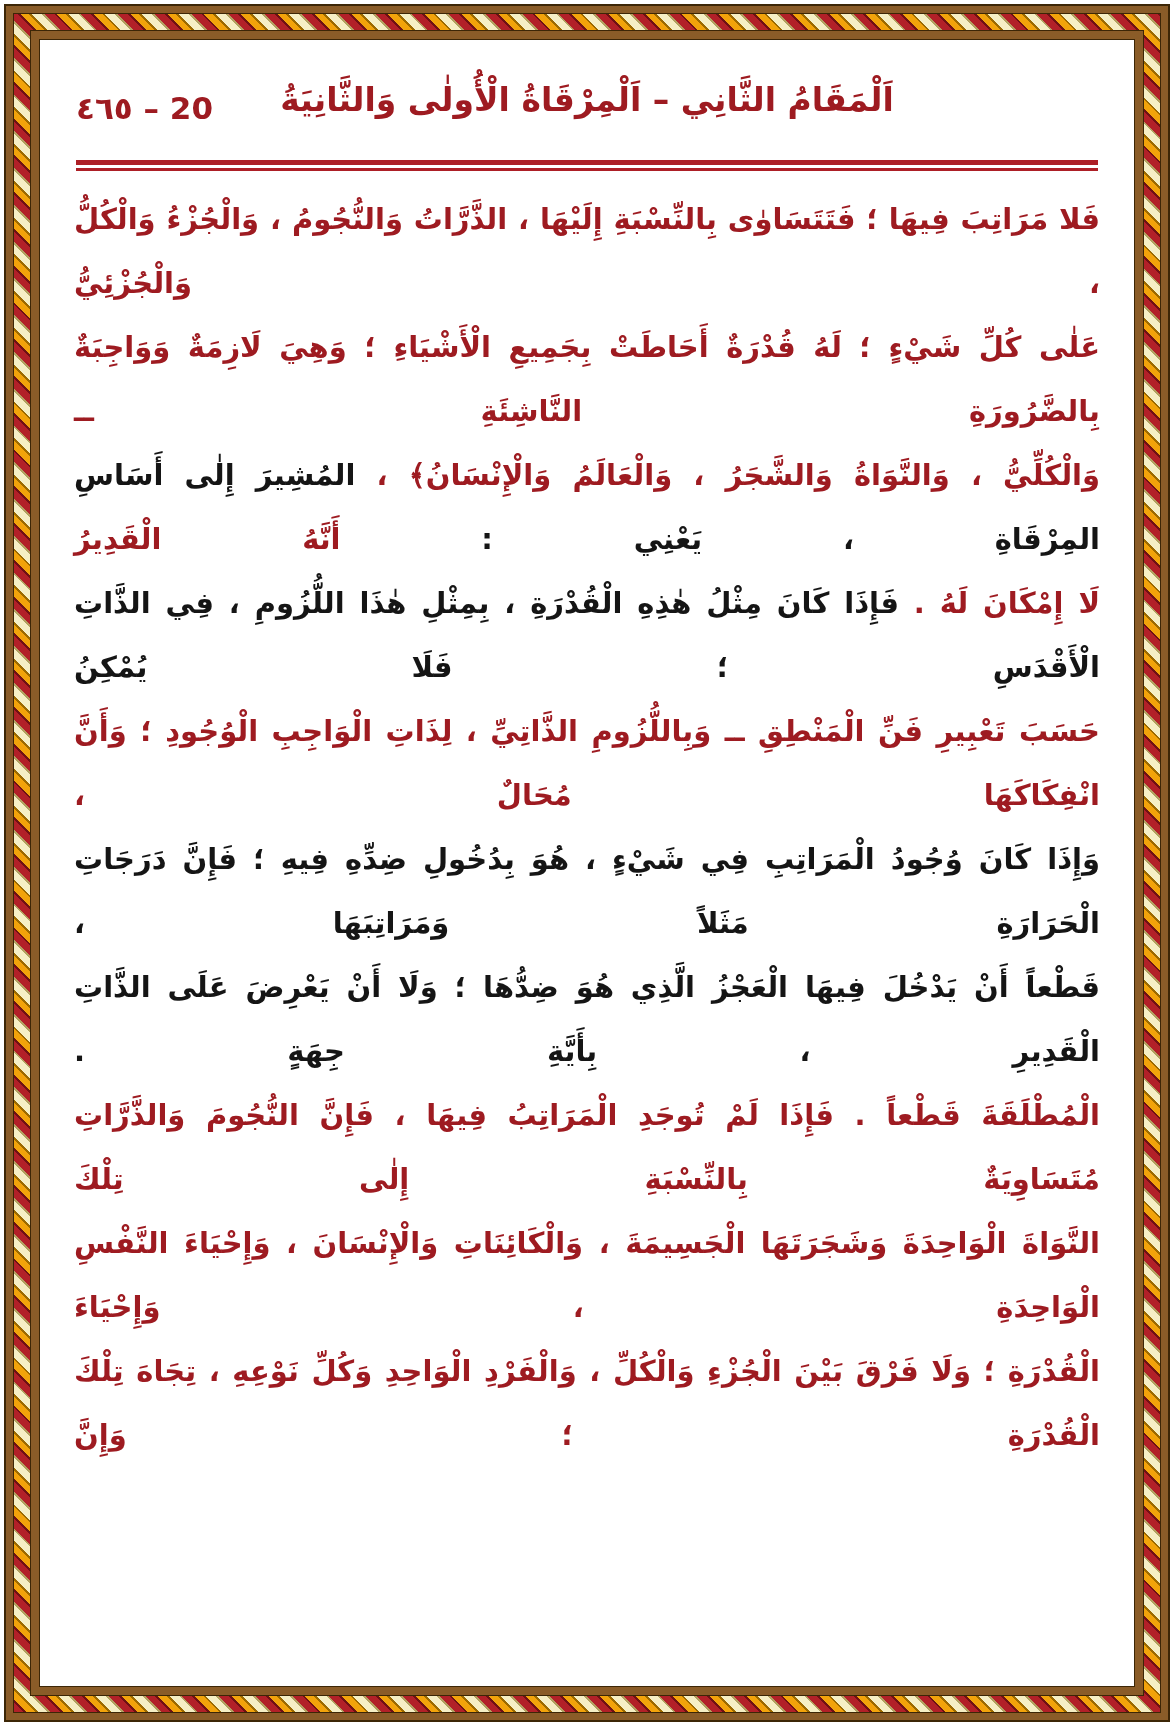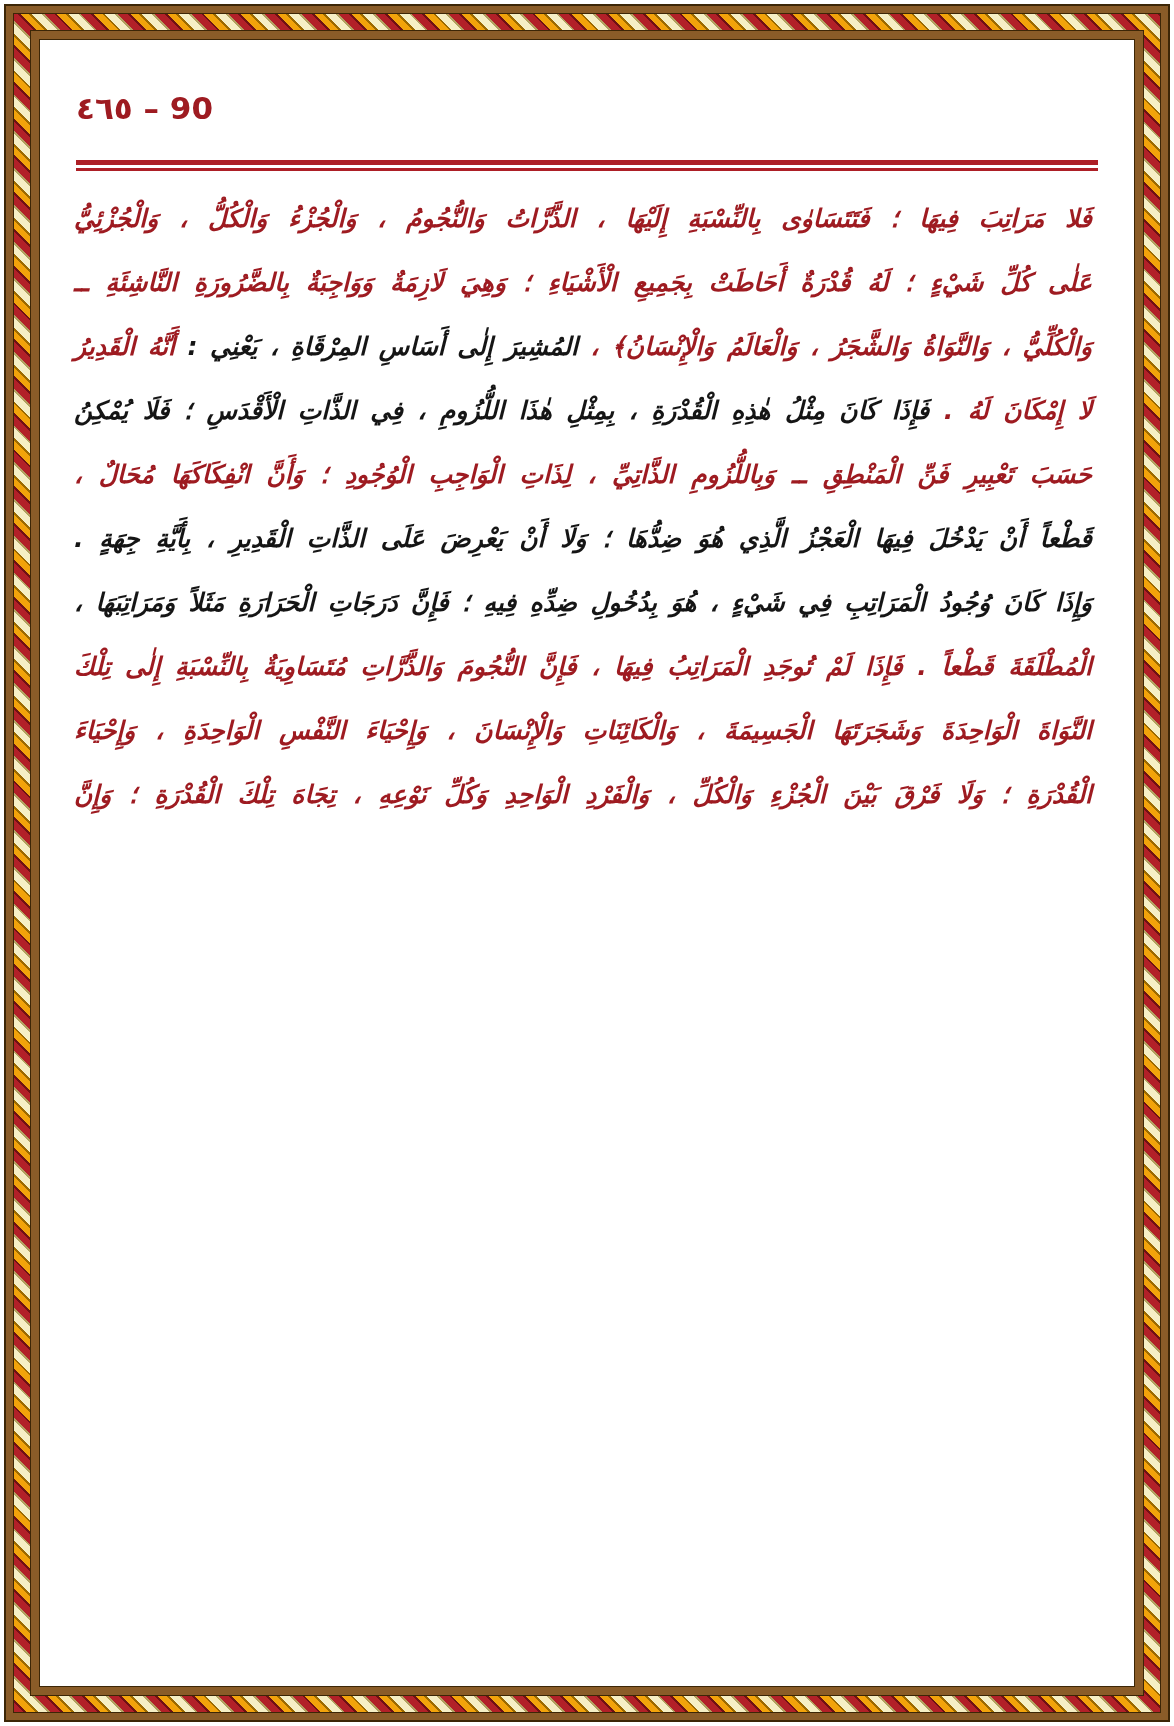--- a/index.html
+++ b/index.html
@@ -39,54 +39,54 @@
   }
   .page-title{
     position:absolute;left:0;right:0;top:4px;text-align:center;
     font-size:33px;font-weight:bold;color:var(--text-red);
   }
   .rule{margin:10px 6px 0 6px;}
   .rule .r1{height:5px;background:var(--rule-red);}
   .rule .r2{height:3px;background:var(--rule-red);margin-top:3px;}
   
   .body-text{
-    margin:16px 12px 0 4px;
-    font-weight:bold;font-size:25px;line-height:64px;
+    margin:16px 4px 0 4px;
+    font-weight:bold;font-size:29px;line-height:64px;
     direction:rtl;
-    font-style:italic;
   }
   .line{
     text-align:justify;text-align-last:justify;
     white-space:normal;
   }
   .red{color:var(--text-red);}
   .black{color:var(--text-black);}
 </style>
 </head>
 <body>
 
 <div class="f1"></div>
 <div class="f2"></div>
 <div class="f3"></div>
 <div class="f4"></div>
 
 <div class="content">
   <div class="header">
-    <div class="page-number">90 – ٤٦٥</div>
+    <div class="page-number">20 – ٤٦٥</div>
+    <div class="page-title">اَلْمَقَامُ الثَّانِي – اَلْمِرْقَاةُ الْأُولٰى وَالثَّانِيَةُ</div>
   </div>
   <div class="rule">
     <div class="r1"></div>
     <div class="r2"></div>
   </div>
   <div class="body-text">
       <div class="line"><span class="red">فَلا مَرَاتِبَ فِيهَا ؛ فَتَتَسَاوٰى بِالنِّسْبَةِ إِلَيْهَا ، الذَّرَّاتُ وَالنُّجُومُ ، وَالْجُزْءُ وَالْكُلُّ ، وَالْجُزْئِيُّ</span></div>
       <div class="line"><span class="red">عَلٰى كُلِّ شَيْءٍ ؛ لَهُ قُدْرَةٌ أَحَاطَتْ بِجَمِيعِ الْأَشْيَاءِ ؛ وَهِيَ لَازِمَةٌ وَوَاجِبَةٌ بِالضَّرُورَةِ النَّاشِئَةِ ــ</span></div>
       <div class="line"><span class="red">وَالْكُلِّيُّ ، وَالنَّوَاةُ وَالشَّجَرُ ، وَالْعَالَمُ وَالْإِنْسَانُ﴾ ، </span><span class="black">المُشِيرَ إِلٰى أَسَاسِ المِرْقَاةِ ، يَعْنِي : </span><span class="red">أَنَّهُ الْقَدِيرُ</span></div>
       <div class="line"><span class="red">لَا إِمْكَانَ لَهُ . </span><span class="black">فَإِذَا كَانَ مِثْلُ هٰذِهِ الْقُدْرَةِ ، بِمِثْلِ هٰذَا اللُّزُومِ ، فِي الذَّاتِ الْأَقْدَسِ ؛ فَلَا يُمْكِنُ</span></div>
       <div class="line"><span class="red">حَسَبَ تَعْبِيرِ فَنِّ الْمَنْطِقِ ــ وَبِاللُّزُومِ الذَّاتِيِّ ، لِذَاتِ الْوَاجِبِ الْوُجُودِ ؛ وَأَنَّ انْفِكَاكَهَا مُحَالٌ ،</span></div>
+      <div class="line"><span class="black">وَإِذَا كَانَ وُجُودُ الْمَرَاتِبِ فِي شَيْءٍ ، هُوَ بِدُخُولِ ضِدِّهِ فِيهِ ؛ فَإِنَّ دَرَجَاتِ الْحَرَارَةِ مَثَلاً وَمَرَاتِبَهَا ،</span></div>
       <div class="line"><span class="black">قَطْعاً أَنْ يَدْخُلَ فِيهَا الْعَجْزُ الَّذِي هُوَ ضِدُّهَا ؛ وَلَا أَنْ يَعْرِضَ عَلَى الذَّاتِ الْقَدِيرِ ، بِأَيَّةِ جِهَةٍ .</span></div>
-      <div class="line"><span class="black">وَإِذَا كَانَ وُجُودُ الْمَرَاتِبِ فِي شَيْءٍ ، هُوَ بِدُخُولِ ضِدِّهِ فِيهِ ؛ فَإِنَّ دَرَجَاتِ الْحَرَارَةِ مَثَلاً وَمَرَاتِبَهَا ،</span></div>
       <div class="line"><span class="red">الْمُطْلَقَةَ قَطْعاً . فَإِذَا لَمْ تُوجَدِ الْمَرَاتِبُ فِيهَا ، فَإِنَّ النُّجُومَ وَالذَّرَّاتِ مُتَسَاوِيَةٌ بِالنِّسْبَةِ إِلٰى تِلْكَ</span></div>
       <div class="line"><span class="red">النَّوَاةَ الْوَاحِدَةَ وَشَجَرَتَهَا الْجَسِيمَةَ ، وَالْكَائِنَاتِ وَالْإِنْسَانَ ، وَإِحْيَاءَ النَّفْسِ الْوَاحِدَةِ ، وَإِحْيَاءَ</span></div>
       <div class="line"><span class="red">الْقُدْرَةِ ؛ وَلَا فَرْقَ بَيْنَ الْجُزْءِ وَالْكُلِّ ، وَالْفَرْدِ الْوَاحِدِ وَكُلِّ نَوْعِهِ ، تِجَاهَ تِلْكَ الْقُدْرَةِ ؛ وَإِنَّ</span></div>
       <div class="line"></div>
     </div>
 </div>
 
 </body></html>

